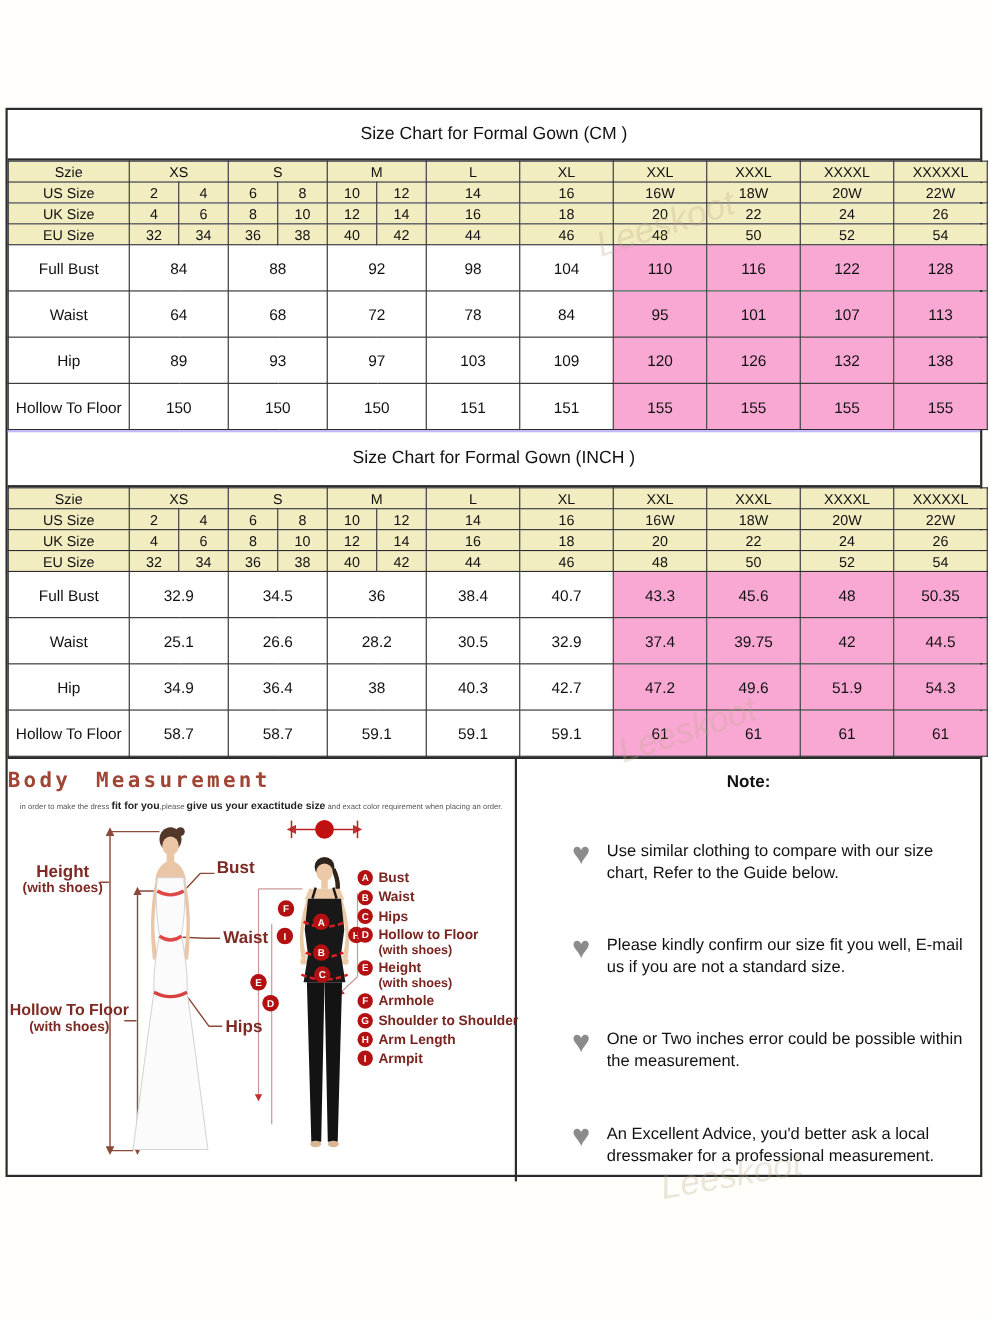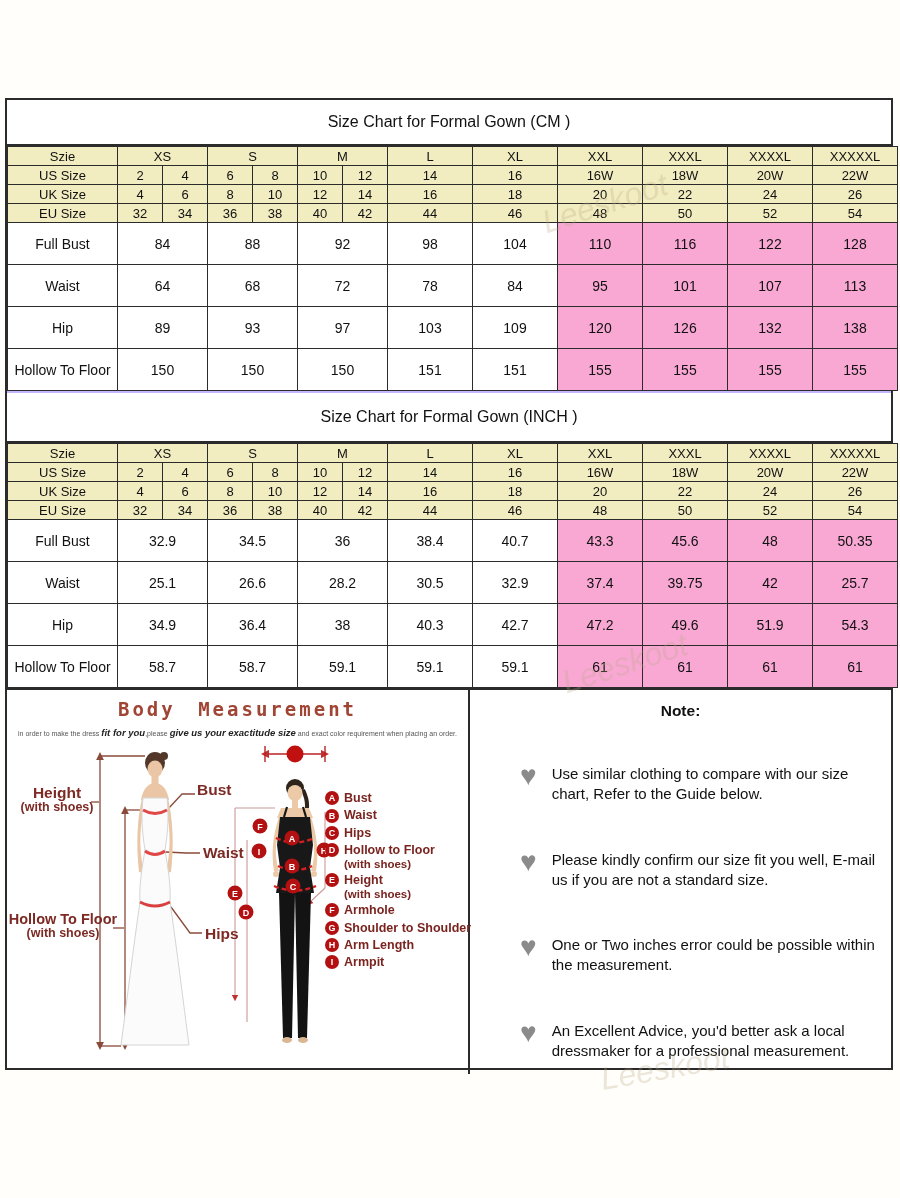--- a/index.html
+++ b/index.html
@@ -13,26 +13,26 @@
                border-bottom:2px solid #2b2b2b;}
   .chart-title.second{height:48px;line-height:48px;border-top:2px solid #c4b5fd;}
   .stable{border-collapse:collapse;table-layout:fixed;width:100%;}
   .stable td{border:1px solid #2b2b2b;text-align:center;padding:0;overflow:hidden;}
   .hdr-row td{background:#f2ecc1;height:18px;font-size:13px;}
   .m-row td{height:41px;font-size:14px;background:#fff;}
   .m-row td.gray{background:#f9a8d4;}
   .bottom{display:flex;border-top:2px solid #2b2b2b;height:384px;}
   .bm-cell{width:461px;border-right:2px solid #2b2b2b;position:relative;flex:none;}
   .note-cell{flex:1;position:relative;}
-  .bm-title{position:absolute;top:8px;left:0;right:0;text-align:center;
+  .bm-title{position:absolute;top:8px;left:0;right:0;text-align:left;
             font-family:"DejaVu Sans Mono",monospace;font-weight:bold;font-size:19px;
             letter-spacing:3px;word-spacing:8px;color:#a04434;}
   .bm-subtitle{position:absolute;top:37px;left:0;right:0;text-align:center;
                font-size:7px;color:#555;white-space:nowrap;}
-  .bm-subtitle .em{font-size:9.5px;font-weight:bold;color:#222;font-style:italic;}
+  .bm-subtitle .em{font-size:9.5px;font-weight:bold;color:#222;}
   .bm-svg{position:absolute;left:0;top:0;}
   .fig-label{position:absolute;color:#7d2a24;font-weight:bold;line-height:1.05;}
   .fig-label .main{font-size:15.5px;display:block;}
   .fig-label .sub{font-size:12.5px;display:block;}
   .fig-label.ctr{text-align:center;}
   .marker{position:absolute;width:15px;height:15px;border-radius:50%;background:#b31111;
           color:#fff;font-size:9px;font-weight:bold;display:flex;align-items:center;
           justify-content:center;transform:translate(-50%,-50%);}
   .dot{position:absolute;width:17px;height:17px;border-radius:50%;background:#c01010;
        transform:translate(-50%,-50%);}
@@ -280,21 +280,21 @@
           <tr class="m-row">
             <td colspan="1">Waist</td>
             <td colspan="2">25.1</td>
             <td colspan="2">26.6</td>
             <td colspan="2">28.2</td>
             <td colspan="1">30.5</td>
             <td colspan="1">32.9</td>
             <td colspan="1" class="gray">37.4</td>
             <td colspan="1" class="gray">39.75</td>
             <td colspan="1" class="gray">42</td>
-            <td colspan="1" class="gray">25.7</td>
+            <td colspan="1" class="gray">44.5</td>
           </tr>
           <tr class="m-row">
             <td colspan="1">Hip</td>
             <td colspan="2">34.9</td>
             <td colspan="2">36.4</td>
             <td colspan="2">38</td>
             <td colspan="1">40.3</td>
             <td colspan="1">42.7</td>
             <td colspan="1" class="gray">47.2</td>
             <td colspan="1" class="gray">49.6</td>

